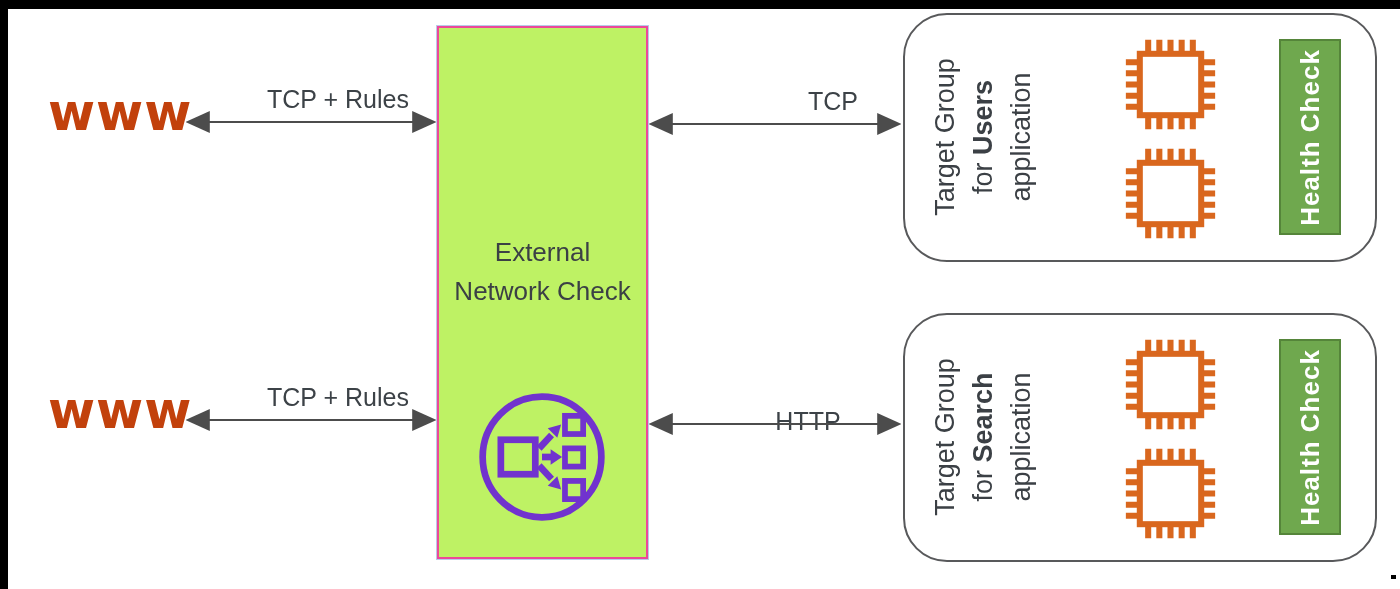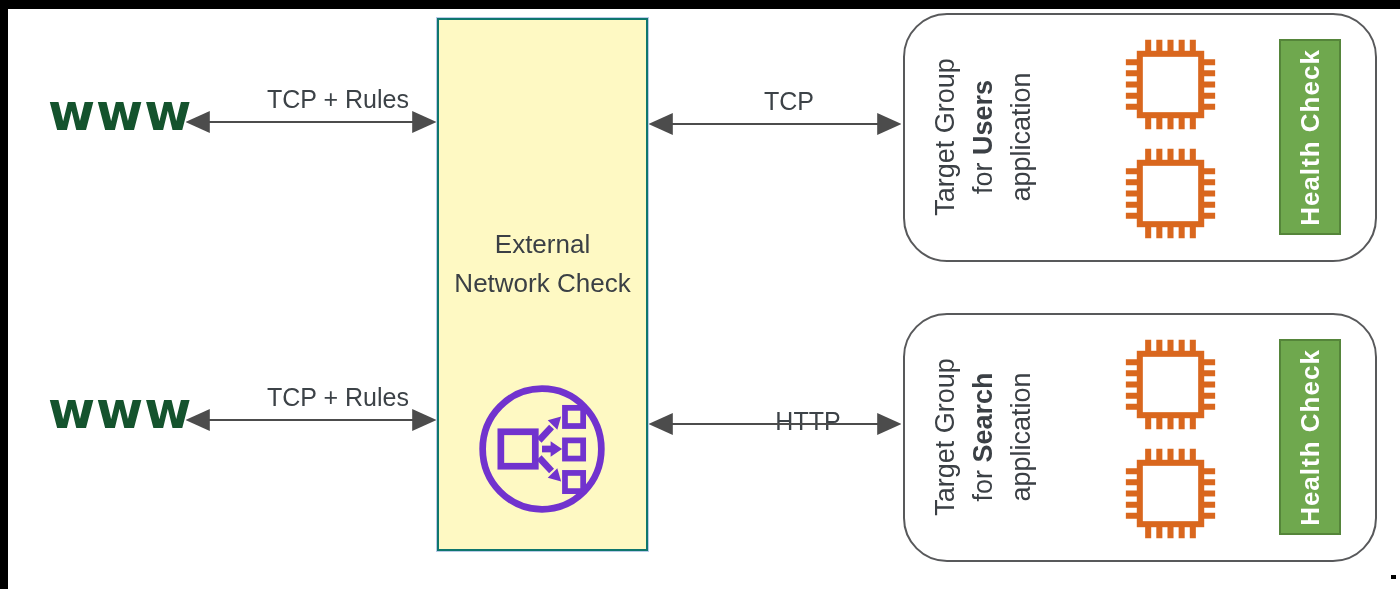--- a/index.html
+++ b/index.html
@@ -7,34 +7,34 @@
     width:1400px;height:589px;position:relative;overflow:hidden;
     background:#000;font-family:"Liberation Sans","DejaVu Sans",sans-serif;
   }
   .canvas{
     position:absolute;left:8px;top:9px;right:0;bottom:0;
     background:#ffffff;
   }
   
   .www{
     position:absolute;left:40px;width:140px;text-align:center;
-    font-weight:800;font-size:51px;letter-spacing:1px;color:#14532d;
+    font-weight:800;font-size:51px;letter-spacing:1px;color:#c2410c;
     font-family:"DejaVu Sans","Liberation Sans",sans-serif;line-height:1;
   }
   .www.top{top:78px;}
   .www.bottom{top:376px;}
   
   .edge-label{
     position:absolute;color:#3c4247;font-size:25px;line-height:1.1;
     text-align:center;white-space:nowrap;
   }
   
   .nlb{
-    position:absolute;left:429px;top:9px;width:207px;height:529px;
-    background:#fef9c3;border:2px solid #0f766e;
+    position:absolute;left:429px;top:17px;width:207px;height:529px;
+    background:#bef264;border:2px solid #ec4899;
     box-shadow:0 0 0 1px #b9cbe8;
   }
   .nlb-title{
     position:absolute;left:0;top:205px;width:100%;text-align:center;
     color:#3b4045;font-size:26px;line-height:39px;
   }
   .nlb-icon{position:absolute;left:36px;top:362px;width:134px;height:134px;}
   
   .tgroup{
     position:absolute;left:895px;width:470px;height:245px;
@@ -68,21 +68,21 @@
 </head>
 <body>
 
 <div class="canvas">
 
   <div class="www top">www</div>
   <div class="www bottom">www</div>
 
   <div class="edge-label" style="left:240px;top:77px;width:180px;">TCP + Rules</div>
   <div class="edge-label" style="left:240px;top:375px;width:180px;">TCP + Rules</div>
-  <div class="edge-label" style="left:726px;top:79px;width:110px;">TCP</div>
+  <div class="edge-label" style="left:770px;top:79px;width:110px;">TCP</div>
   <div class="edge-label" style="left:740px;top:399px;width:120px;">HTTP</div>
 
   <div class="nlb">
     <div class="nlb-title">
       <div>External</div>
       <div>Network Check</div>
     </div>
     <svg class="nlb-icon" viewBox="0 0 140 140">
       <g fill="none" stroke="#7133ce" stroke-width="7">
         <ellipse cx="70" cy="70" rx="62" ry="63"></ellipse>

